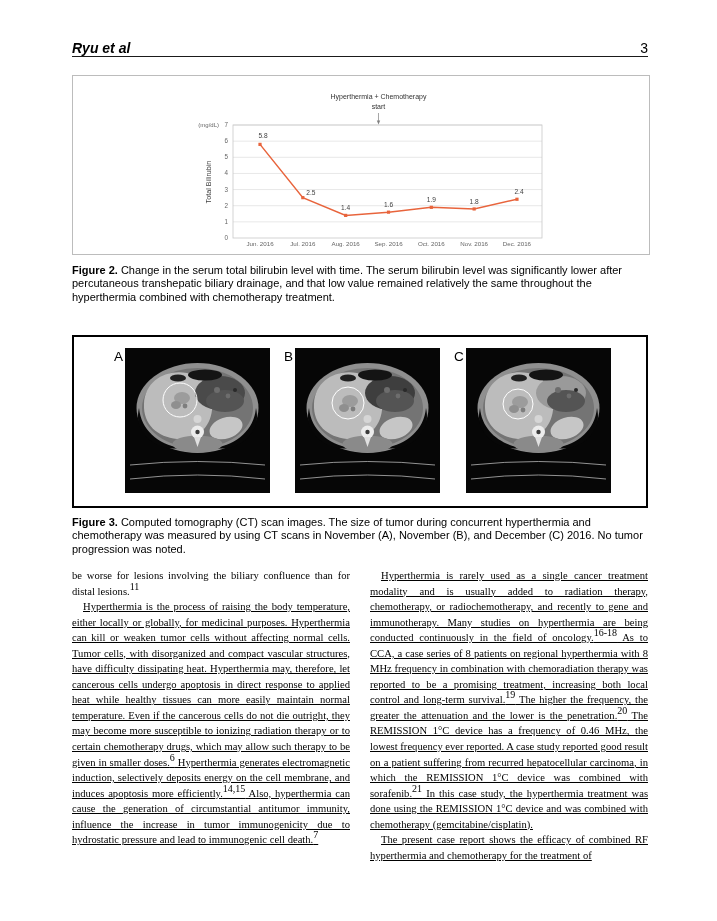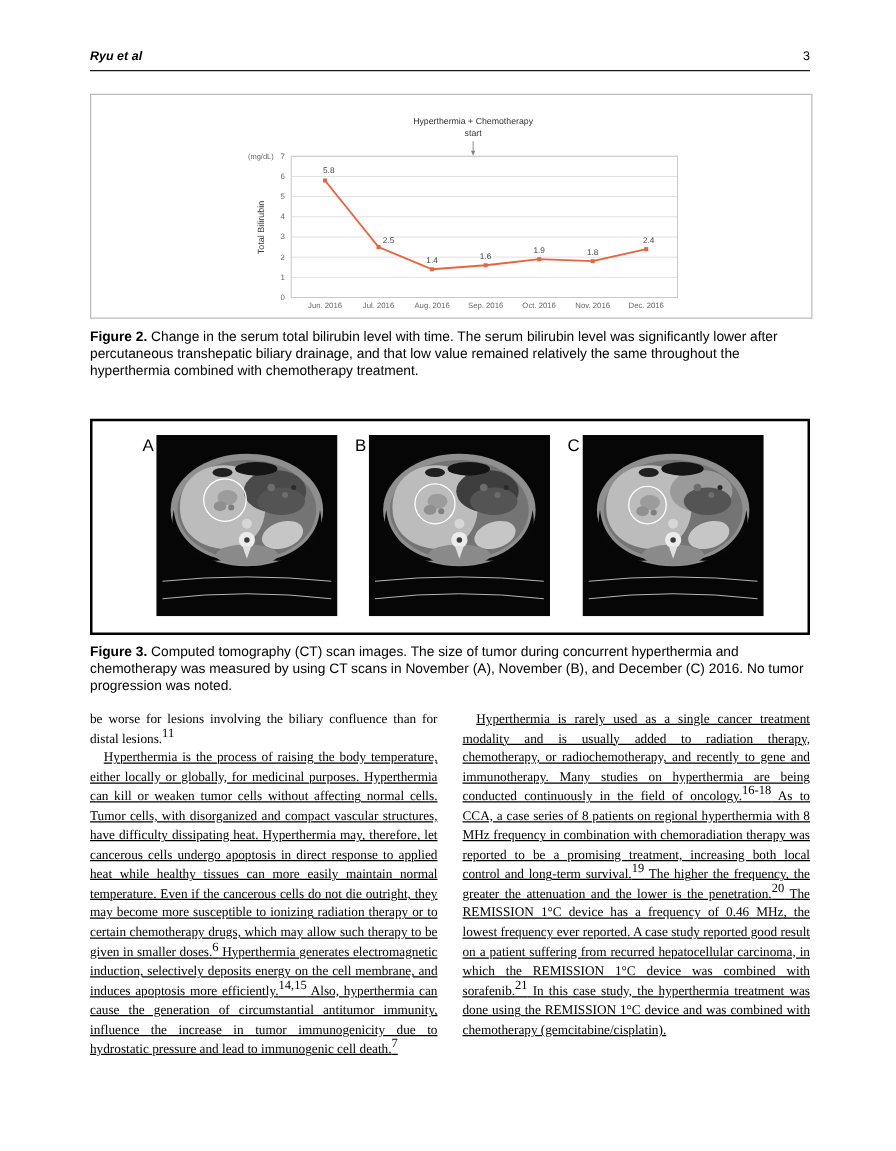--- a/index.html
+++ b/index.html
@@ -2,21 +2,21 @@
 <html><head>
 <meta charset="utf-8">
 <style>
   html,body{margin:0;padding:0;background:#ffffff;}
   .page{position:relative;width:717px;height:921px;background:#ffffff;overflow:hidden;
         font-family:"Liberation Serif", serif;color:#000;}
   .band{position:absolute;left:72px;width:576px;}
 
   
   .hdr{top:40px;height:16px;border-bottom:1.6px solid #1a1a1a;
-       font-family:"Liberation Sans", sans-serif;font-size:10px;}
+       font-family:"Liberation Sans", sans-serif;font-size:14px;}
   .hdr .left{position:absolute;left:0;top:0;font-style:italic;font-weight:bold;}
   .hdr .right{position:absolute;right:0;top:0;}
 
   
   .fig2{top:75px;height:178px;border:1px solid #bcbcbc;background:#fff;}
 
   
   .caption{font-family:"Liberation Sans", sans-serif;font-size:11px;line-height:13.4px;
            text-align:left;color:#000;}
   .cap2{top:264px;}
@@ -201,16 +201,17 @@
     <span class="cap-label">Figure 3.</span><span> Computed tomography (CT) scan images. The size of tumor during concurrent hyperthermia and chemotherapy was measured by using CT scans in November (A), November (B), and December (C) 2016. No tumor progression was noted.</span>
   </div>
 
   <div class="band cols">
     <div class="col left">
         <p class="body-p">be worse for lesions involving the biliary confluence than for distal lesions.<sup>11</sup></p>
         <p class="body-p indent">Hyperthermia is the process of raising the body temperature, either locally or globally, for medicinal purposes. Hyperthermia can kill or weaken tumor cells without affecting normal cells. Tumor cells, with disorganized and compact vascular structures, have difficulty dissipating heat. Hyperthermia may, therefore, let cancerous cells undergo apoptosis in direct response to applied heat while healthy tissues can more easily maintain normal temperature. Even if the cancerous cells do not die outright, they may become more susceptible to ionizing radiation therapy or to certain chemotherapy drugs, which may allow such therapy to be given in smaller doses.<sup>6</sup> Hyperthermia generates electromagnetic induction, selectively deposits energy on the cell membrane, and induces apoptosis more efficiently.<sup>14,15</sup> Also, hyperthermia can cause the generation of circumstantial antitumor immunity, influence the increase in tumor immunogenicity due to hydrostatic pressure and lead to immunogenic cell death.<sup>7</sup></p>
       </div>
     <div class="col right">
         <p class="body-p indent">Hyperthermia is rarely used as a single cancer treatment modality and is usually added to radiation therapy, chemotherapy, or radiochemotherapy, and recently to gene and immunotherapy. Many studies on hyperthermia are being conducted continuously in the field of oncology.<sup>16-18</sup> As to CCA, a case series of 8 patients on regional hyperthermia with 8 MHz frequency in combination with chemoradiation therapy was reported to be a promising treatment, increasing both local control and long-term survival.<sup>19</sup> The higher the frequency, the greater the attenuation and the lower is the penetration.<sup>20</sup> The REMISSION 1°C device has a frequency of 0.46 MHz, the lowest frequency ever reported. A case study reported good result on a patient suffering from recurred hepatocellular carcinoma, in which the REMISSION 1°C device was combined with sorafenib.<sup>21</sup> In this case study, the hyperthermia treatment was done using the REMISSION 1°C device and was combined with chemotherapy (gemcitabine/cisplatin).</p>
+        <p class="body-p indent">The present case report shows the efficacy of combined RF hyperthermia and chemotherapy for the treatment of</p>
       </div>
   </div>
 
 </div>
 
 </body></html>

